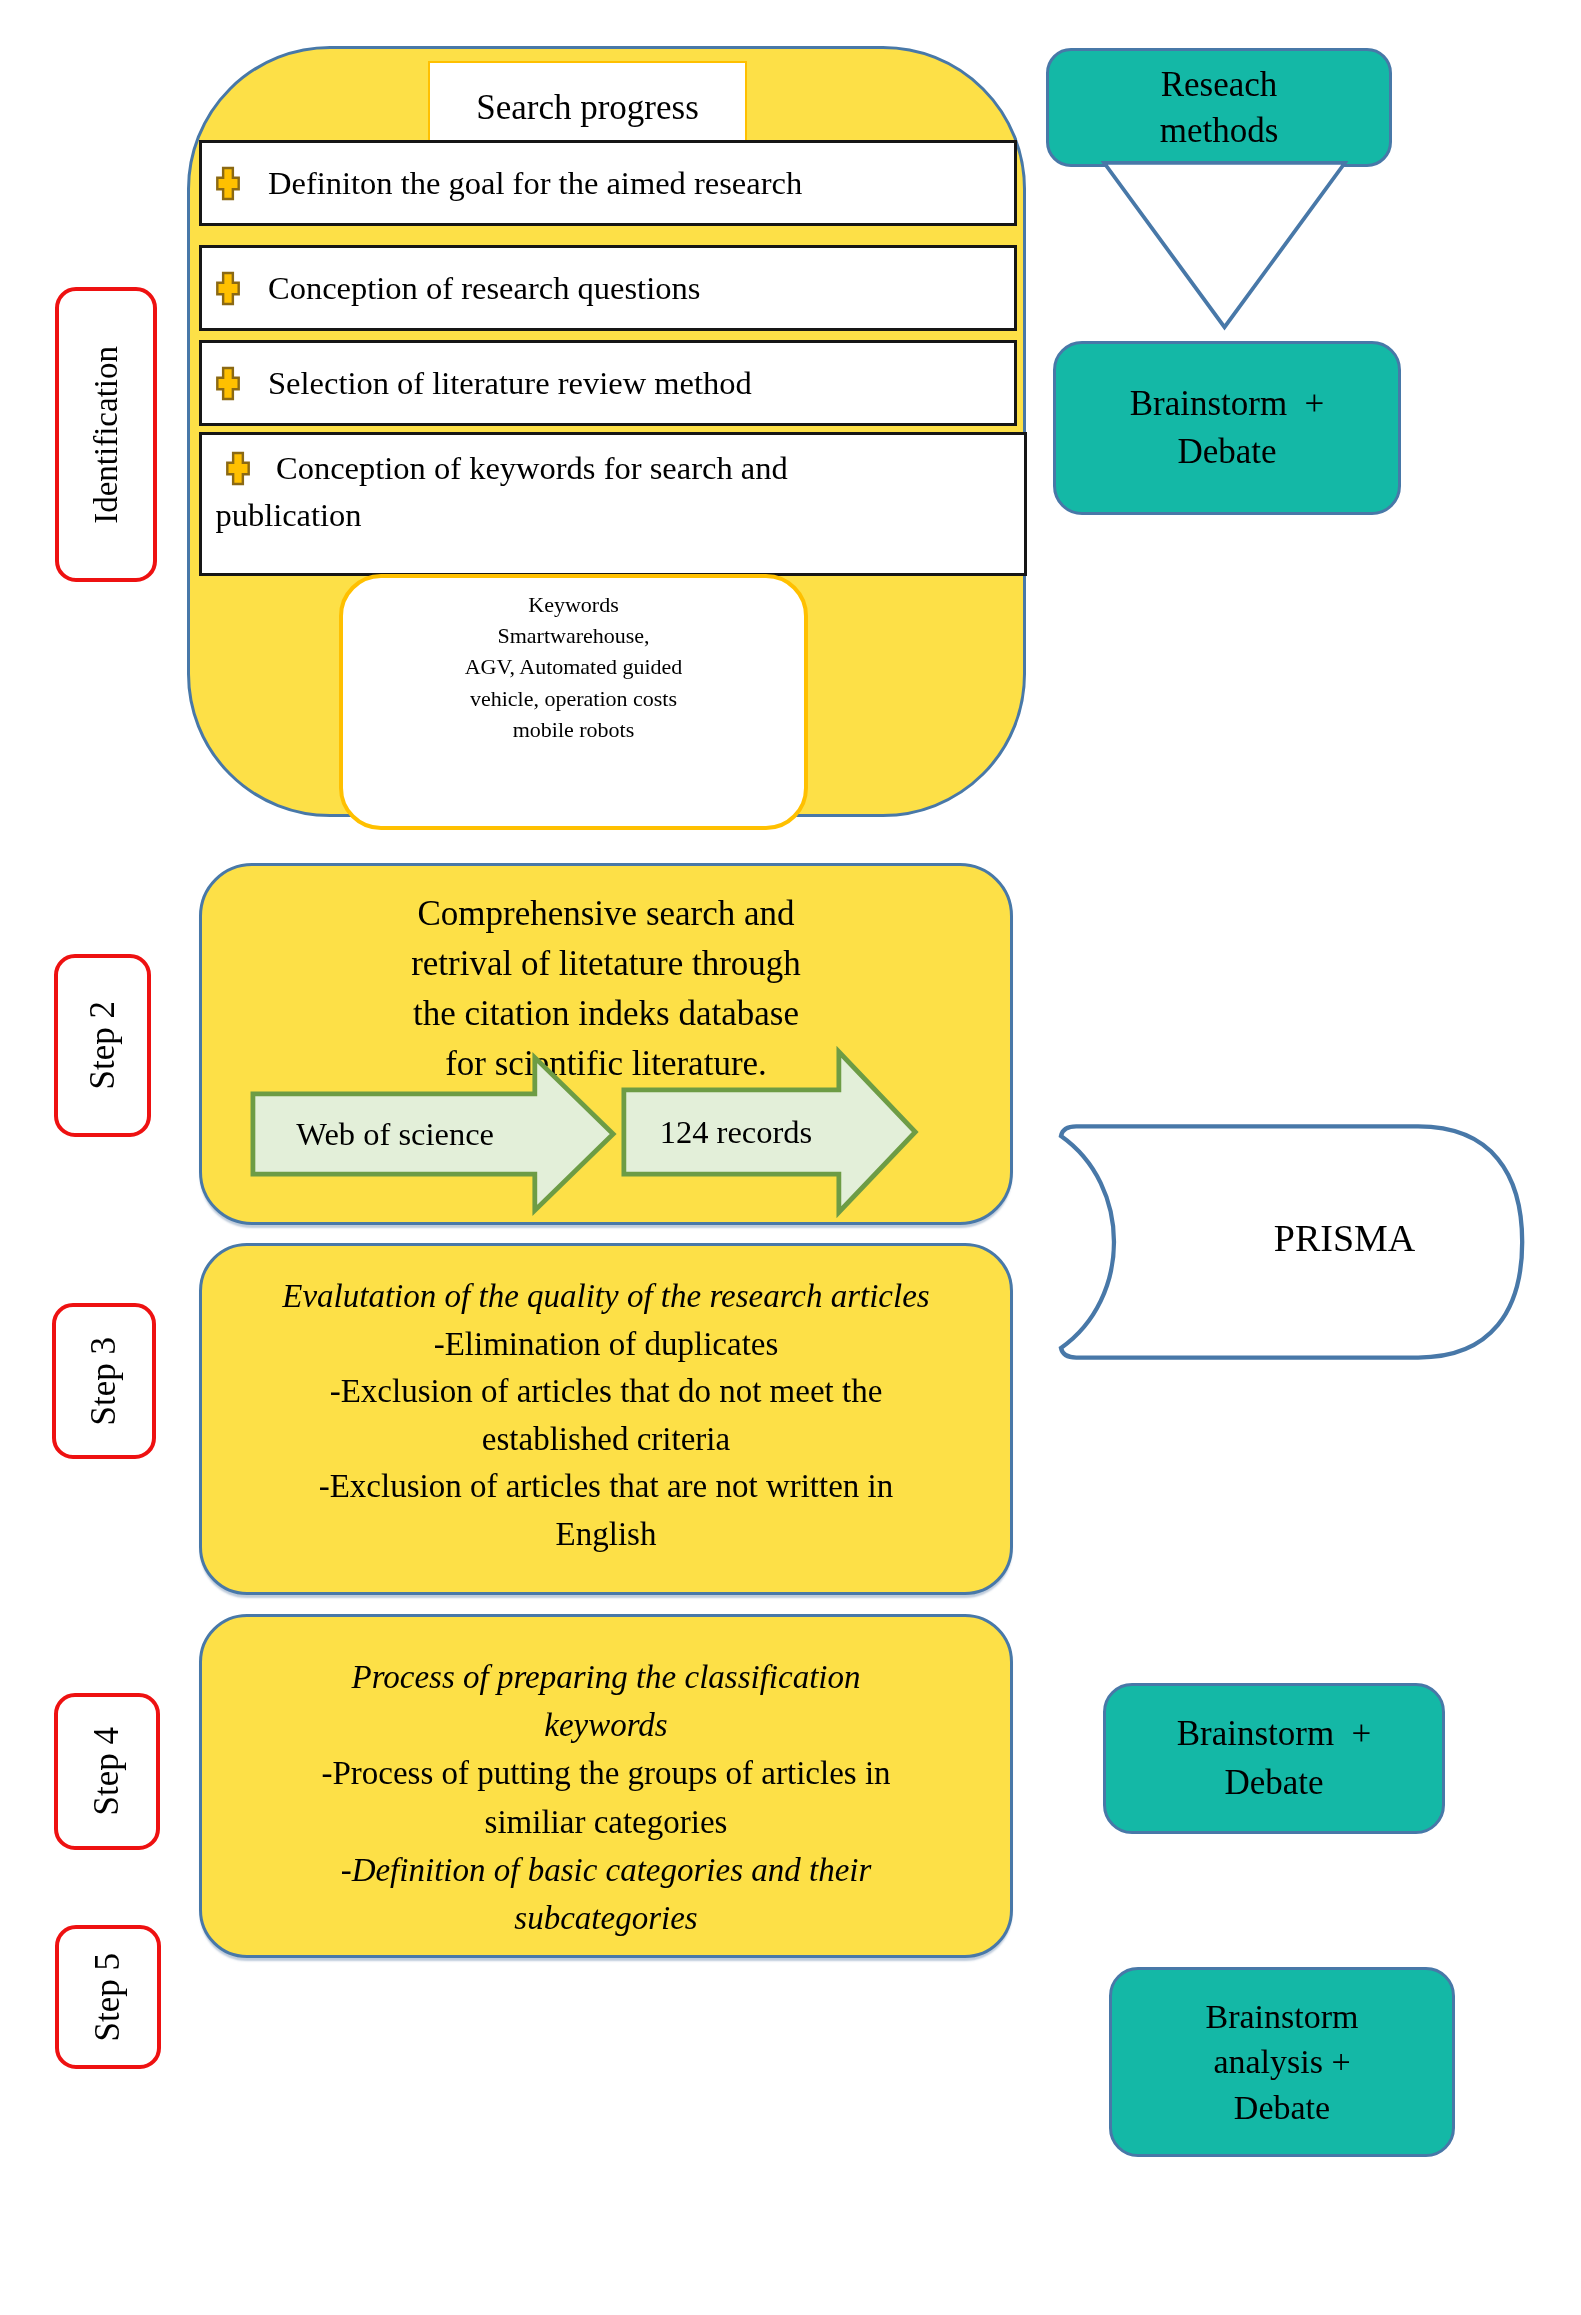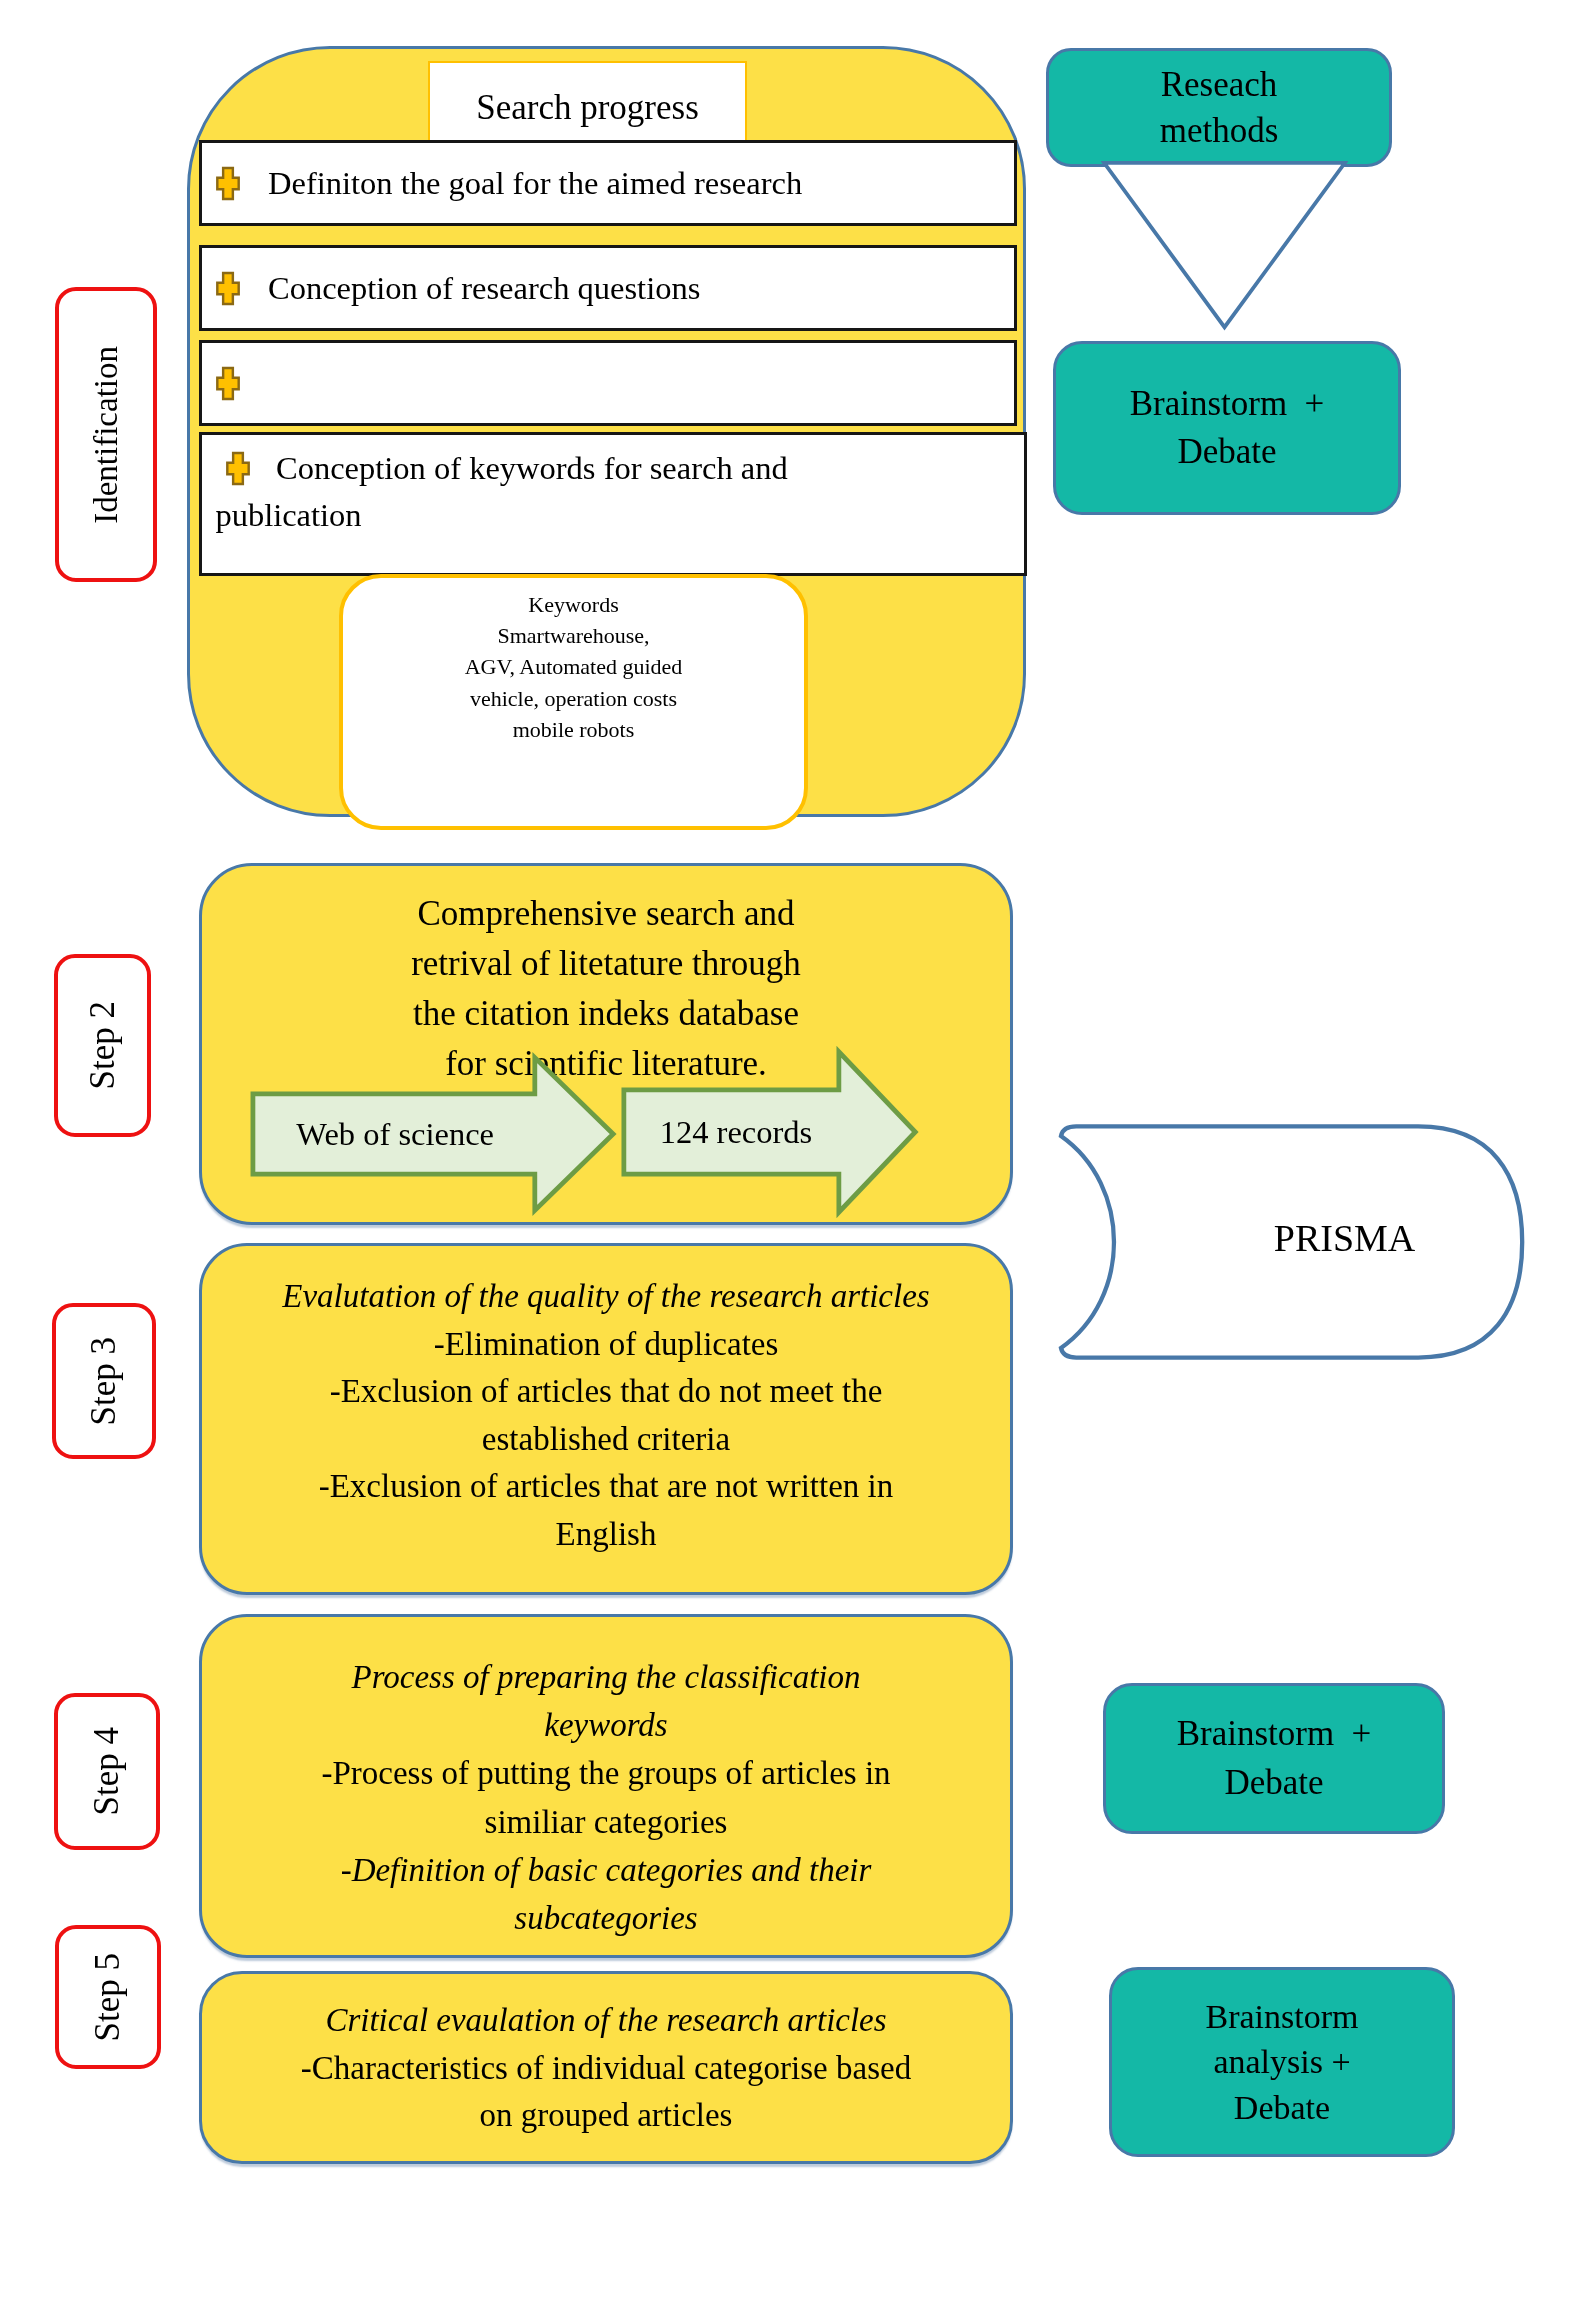--- a/index.html
+++ b/index.html
@@ -120,20 +120,21 @@
     </span>
     <span class="ln">Conception of research questions</span>
   </div>
 
   <div class="item-box one-line" style="left:199px; top:340px; width:799px; height:80px;">
     <span class="plus-icon">
       <svg width="26" height="35" viewBox="0 0 26 36">
           <path d="M8,2 H18 V12 H24 V24 H18 V34 H8 V24 H2 V12 H8 Z" fill="#ffc000" stroke="#8b6914" stroke-width="2.5"></path>
         </svg>
     </span>
+    <span class="ln">Selection of literature review method</span>
   </div>
 
   <div class="item-box two-line" style="left:199px; top:432px; width:799px; height:128px;">
     <div class="row1">
       <span class="plus-icon">
         <svg width="26" height="35" viewBox="0 0 26 36">
             <path d="M8,2 H18 V12 H24 V24 H18 V34 H8 V24 H2 V12 H8 Z" fill="#ffc000" stroke="#8b6914" stroke-width="2.5"></path>
           </svg>
       </span>
       <span class="ln">Conception of keywords for search and</span>
@@ -211,27 +212,20 @@
       <div class="ln italic">-Definition of basic categories and their</div>
       <div class="ln italic">subcategories</div>
     </div>
   </div>
 
   <div class="blue-round" style="left:1103px; top:1683px; width:336px; height:145px;">
     <div class="ln">Brainstorm  +</div>
     <div class="ln">Debate</div>
   </div>
 
-  <div id="step5-box" class="blue-group step-box shadowed" style="left:199px; top:1971px; width:808px; height:187px; border-radius:43px;">
-    <div class="step-text">
-      <div class="ln italic">Critical evaulation of the research articles</div>
-      <div class="ln">-Characteristics of individual categorise based</div>
-      <div class="ln">on grouped articles</div>
-    </div>
-  </div>
 
   <div class="blue-round" style="left:1109px; top:1967px; width:340px; height:184px; font-size:34px; line-height:1.33;">
     <div class="ln">Brainstorm</div>
     <div class="ln">analysis +</div>
     <div class="ln">Debate</div>
   </div>
 
 </div>
 
 

